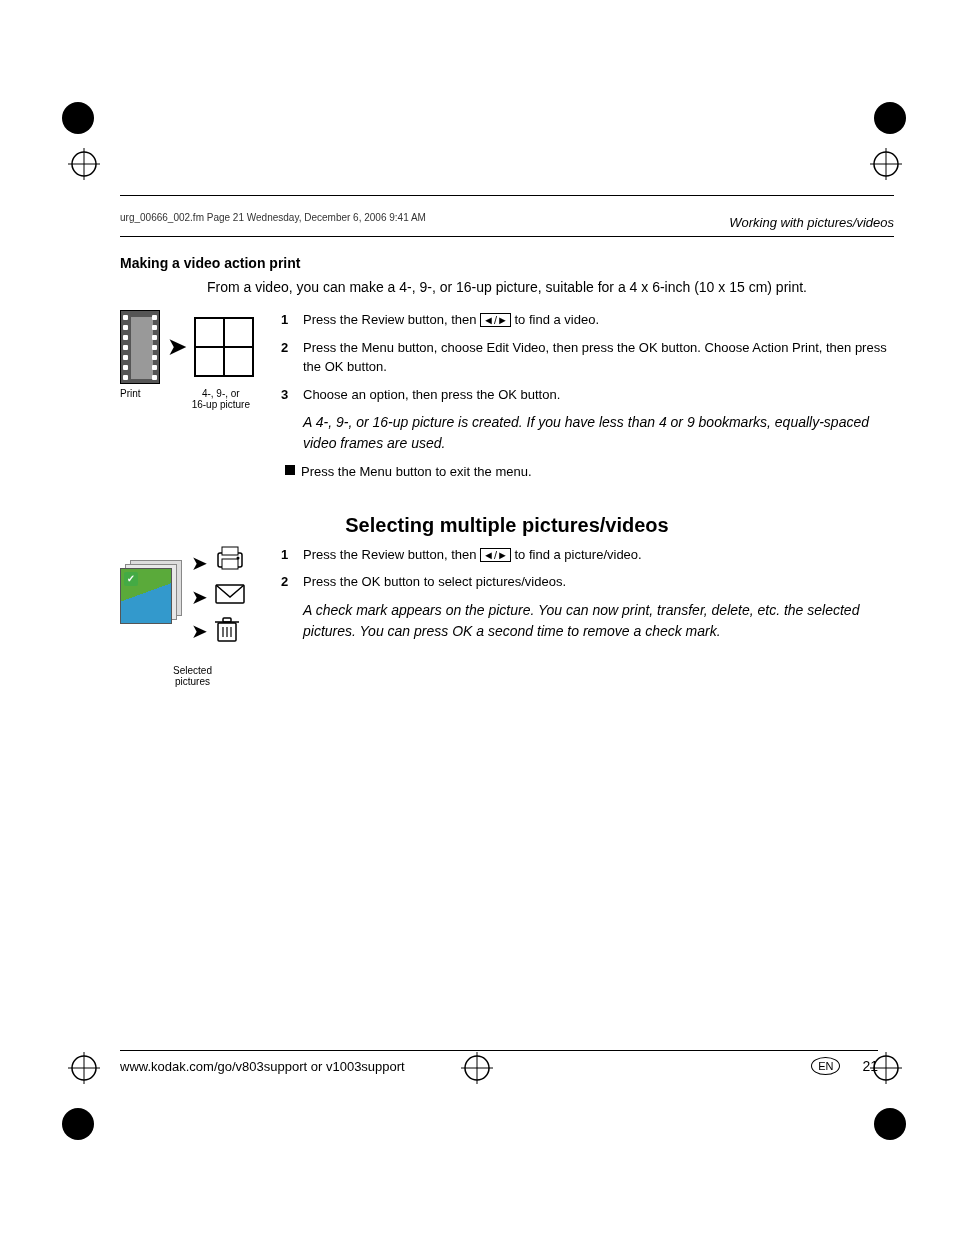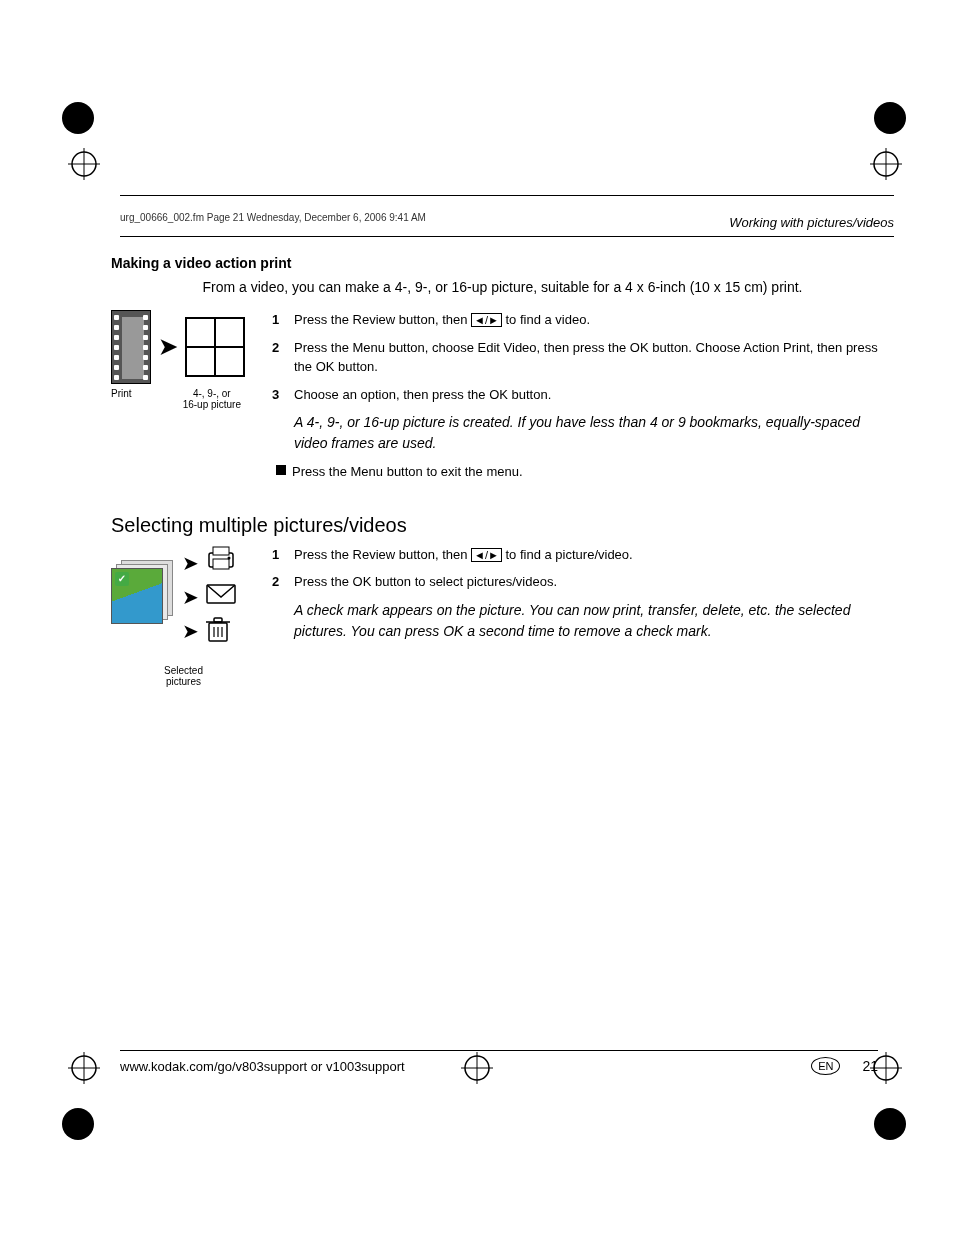--- a/index.html
+++ b/index.html
@@ -49,36 +49,37 @@
       font-size: 13px;
       border-bottom: 1px solid #000;
       padding-bottom: 6px;
       margin-bottom: 14px;
     }
 
     
     .content-area {
       position: absolute;
       top: 255px;
-      left: 111px;
+      left: 120px;
       right: 60px;
     }
 
     
     .section-heading-bold {
       font-weight: bold;
       font-size: 14px;
       margin-bottom: 6px;
     }
 
     .section-heading-large {
-      font-weight: normal;
+      font-weight: bold;
       font-size: 20px;
       margin-bottom: 8px;
       margin-top: 24px;
+      text-align: center;
     }
 
     .intro-text {
       font-size: 14px;
       line-height: 1.5;
       margin-bottom: 12px;
       text-align: center;
     }
 
     .grid-2x2 {

